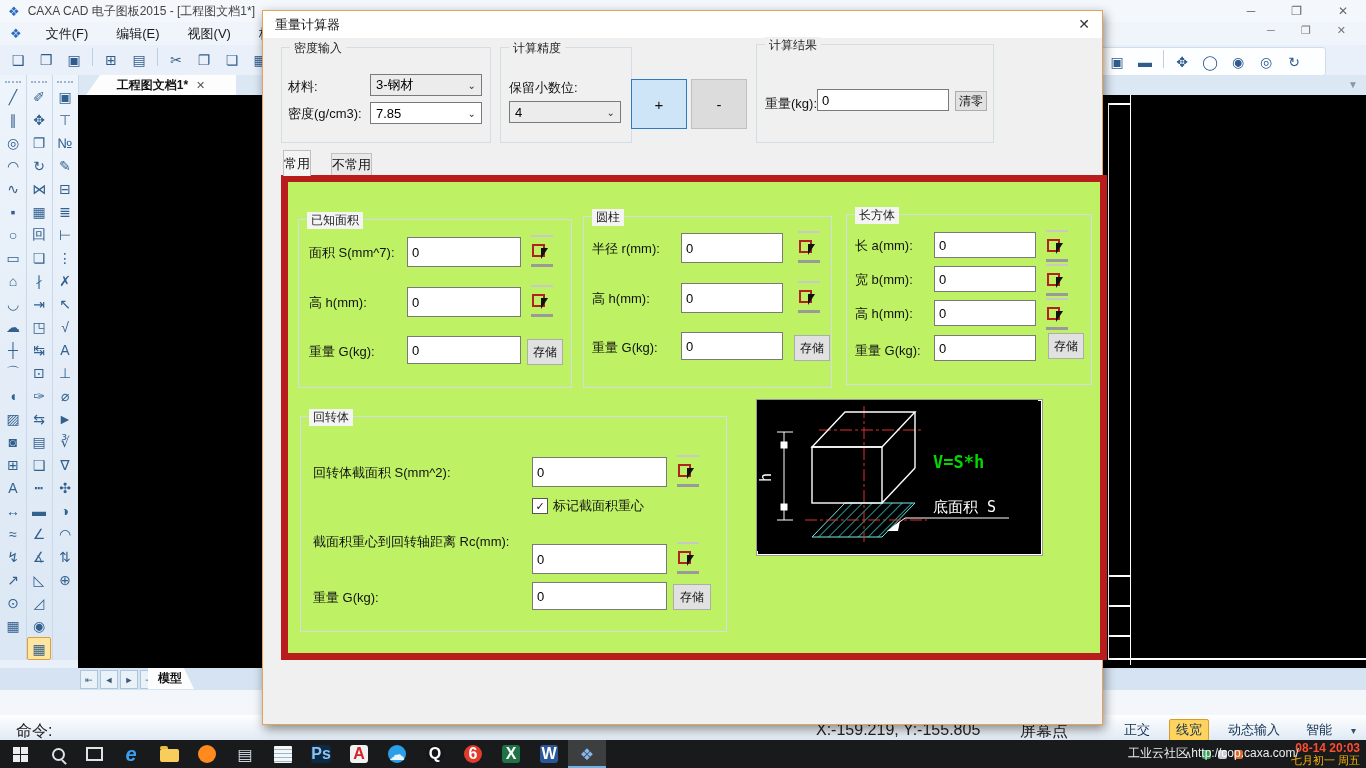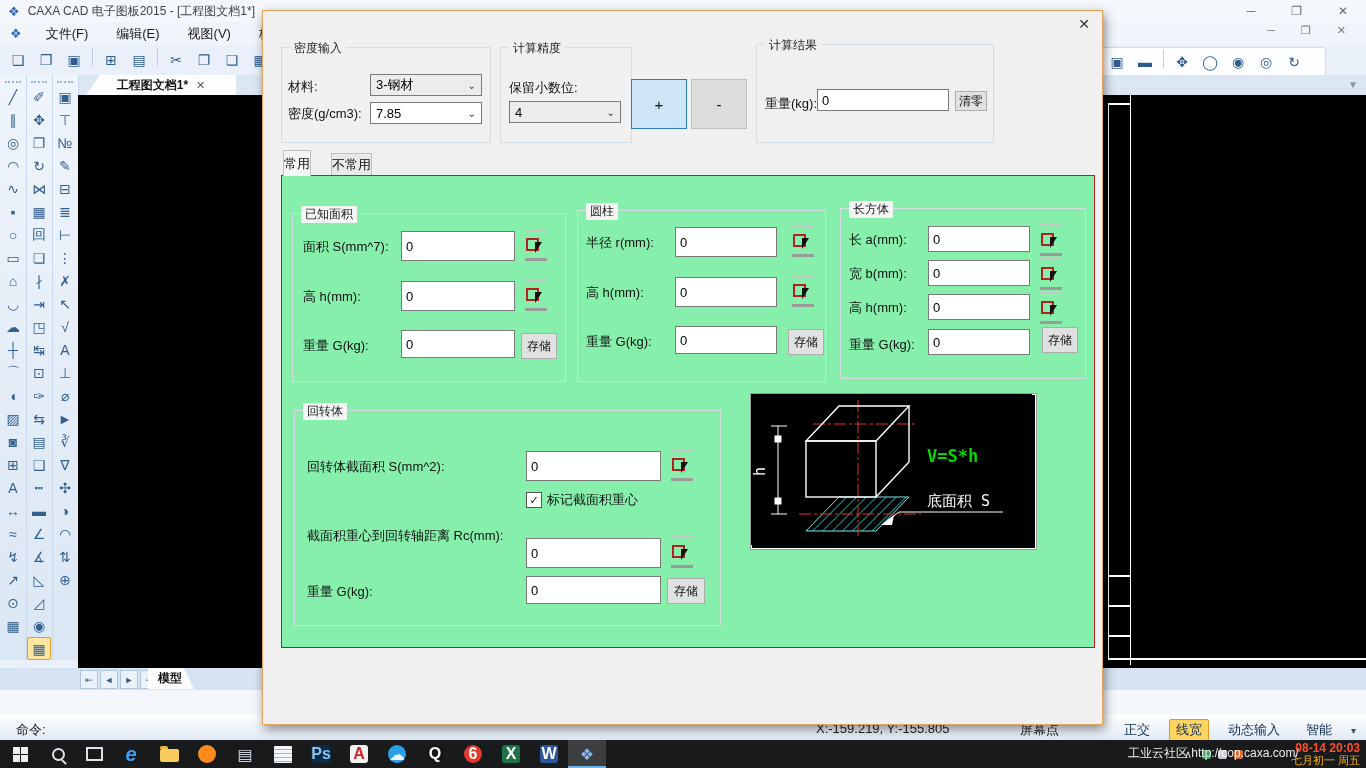--- a/index.html
+++ b/index.html
@@ -34,21 +34,21 @@
   
   .canvas{position:absolute;left:78px;top:95px;width:1288px;height:573px;background:#000;}
   .fline{position:absolute;background:#fff;}
   
   .modelrow{position:absolute;left:0;top:668px;width:1366px;height:22px;background:#d6e3f2;border-bottom:1px solid #b6c8dd;}
   .navbtns{position:absolute;left:80px;top:2px;display:flex;gap:2px;}
   .navbtn{width:16px;height:17px;background:#e9f1f9;border:1px solid #b0c4da;color:#3a5a7a;font-size:9px;display:flex;align-items:center;justify-content:center;}
   .modeltab{position:absolute;left:148px;top:0;width:46px;height:21px;background:#fdfdfd;clip-path:polygon(0 100%,0 0,78% 0,100% 100%);font-size:12px;font-weight:bold;color:#111;display:flex;align-items:center;padding-left:10px;box-sizing:border-box;}
   .cmdstrip{position:absolute;left:0;top:690px;width:1366px;height:25px;background:#f3f7fc;border-bottom:1px solid #d0dcea;}
   .statusbar{position:absolute;left:0;top:715px;width:1366px;height:25px;background:linear-gradient(#fdfefe,#dfe9f4);border-top:1px solid #fff;}
-  .st-text{position:absolute;top:5px;font-size:13px;color:#222;white-space:nowrap;}
+  .st-text{position:absolute;top:5px;font-size:16px;color:#222;white-space:nowrap;}
   .toggles{position:absolute;right:10px;top:3px;display:flex;gap:12px;align-items:center;}
   .toggle{font-size:13px;color:#0f2f52;padding:1px 6px;border:1px solid transparent;border-radius:2px;}
   .toggle.on{background:#ffd45e;border-color:#d89a2c;}
   .tgl-arrow{color:#35506e;font-size:10px;}
   
   .taskbar{position:absolute;left:0;top:740px;width:1366px;height:28px;background:#191a1c;display:flex;align-items:center;z-index:30;}
   .tb-start{width:40px;height:28px;display:grid;grid-template-columns:7px 7px;grid-template-rows:7px 7px;gap:1px;place-content:center;}
   .tb-start i{background:#eee;}
   .tb-srch,.tb-tv{width:36px;height:28px;display:flex;align-items:center;justify-content:center;}
   .sglass{width:9px;height:9px;border:2px solid #dfe3e8;border-radius:50%;position:relative;}
@@ -84,21 +84,21 @@
   .edit{position:absolute;background:#fff;border:1px solid #7a7a7a;font-size:13px;padding:1px 4px;box-sizing:border-box;font-family:inherit;}
   .btn{position:absolute;background:#e1e1e1;border:1px solid #adadad;font-size:12px;color:#111;display:flex;align-items:center;justify-content:center;box-sizing:border-box;}
   .btn-plus{background:#cde5f7;border:1px solid #2e7bbf;font-size:15px;}
   .btn-minus{background:#dcdcdc;border:1px solid #c0c0c0;font-size:15px;}
   .combo{position:absolute;border:1px solid #7a7a7a;background:#ececec;font-size:13px;display:flex;align-items:center;justify-content:space-between;padding:0 5px;box-sizing:border-box;}
   .combo.white{background:#fff;}
   .carr{font-size:10px;color:#333;margin-left:4px;}
   .tab{position:absolute;font-size:13px;color:#111;display:flex;align-items:center;padding:0 0;border:1px solid #c0c0c0;box-sizing:border-box;}
   .tab.active{top:139px;height:26px;background:#f4f4f4;border-bottom:none;z-index:2;}
   .tab.inactive{top:142px;height:23px;background:#e9e9e9;}
-  .page{position:absolute;left:18px;top:164px;width:812px;height:471px;border:1px solid #b91c1c;background:#86efac;}
+  .page{position:absolute;left:18px;top:164px;width:812px;height:471px;border:7px solid #b91c1c;background:#bef264;}
   .pick{position:absolute;width:26px;height:32px;}
   .pick .pk-top{position:absolute;top:0;left:2px;right:2px;height:2px;background:#c8c8c8;}
   .pick .pk-bot{position:absolute;bottom:0;left:2px;right:2px;height:3px;background:#9a9a9a;}
   .pick .pk-sq{position:absolute;top:9px;left:3px;width:9px;height:9px;border:2px solid #b22222;}
   .pick .pk-cur{position:absolute;top:13px;left:12px;width:0;height:0;border-top:11px solid #111;border-right:7px solid transparent;}
   .cbrow{position:absolute;display:flex;align-items:center;gap:5px;font-size:13px;color:#111;}
   .cb-box{width:14px;height:14px;background:#fff;border:1px solid #555;display:flex;align-items:center;justify-content:center;font-size:11px;color:#111;}
   .img-panel{position:absolute;border:1px solid #9a9a9a;box-shadow:inset 0 0 0 1px #fff;background:#000;}
 </style>
 </head>
@@ -352,20 +352,23 @@
     <span class="trayic" style="background:#c8ccd2;"></span>
     <span class="trayic" style="background:#d86a30;"></span>
     <div class="clock">
       <div class="l1">08-14 20:03</div>
       <div class="l2">七月初一 周五</div>
     </div>
   </div>
   <div class="watermark">工业云社区 http://cop.caxa.com/</div>
 
   <div class="dialog">
+    <div class="dlg-title">
+      <span>重量计算器</span>
+    </div>
     <span class="dlg-close">✕</span>
 
     <div class="group" style="left:18px;top:36px;width:208px;height:94px;">
       <span class="glabel">密度输入</span>
       <span class="dlabel" style="left:6px;top:30px;">材料:</span>
       <span class="combo" style="left:88px;top:26px;width:112px;height:22px;">
         <span>3-钢材</span>
         <span class="carr">⌄</span>
       </span>
       <span class="dlabel" style="left:6px;top:57px;">密度(g/cm3):</span>

